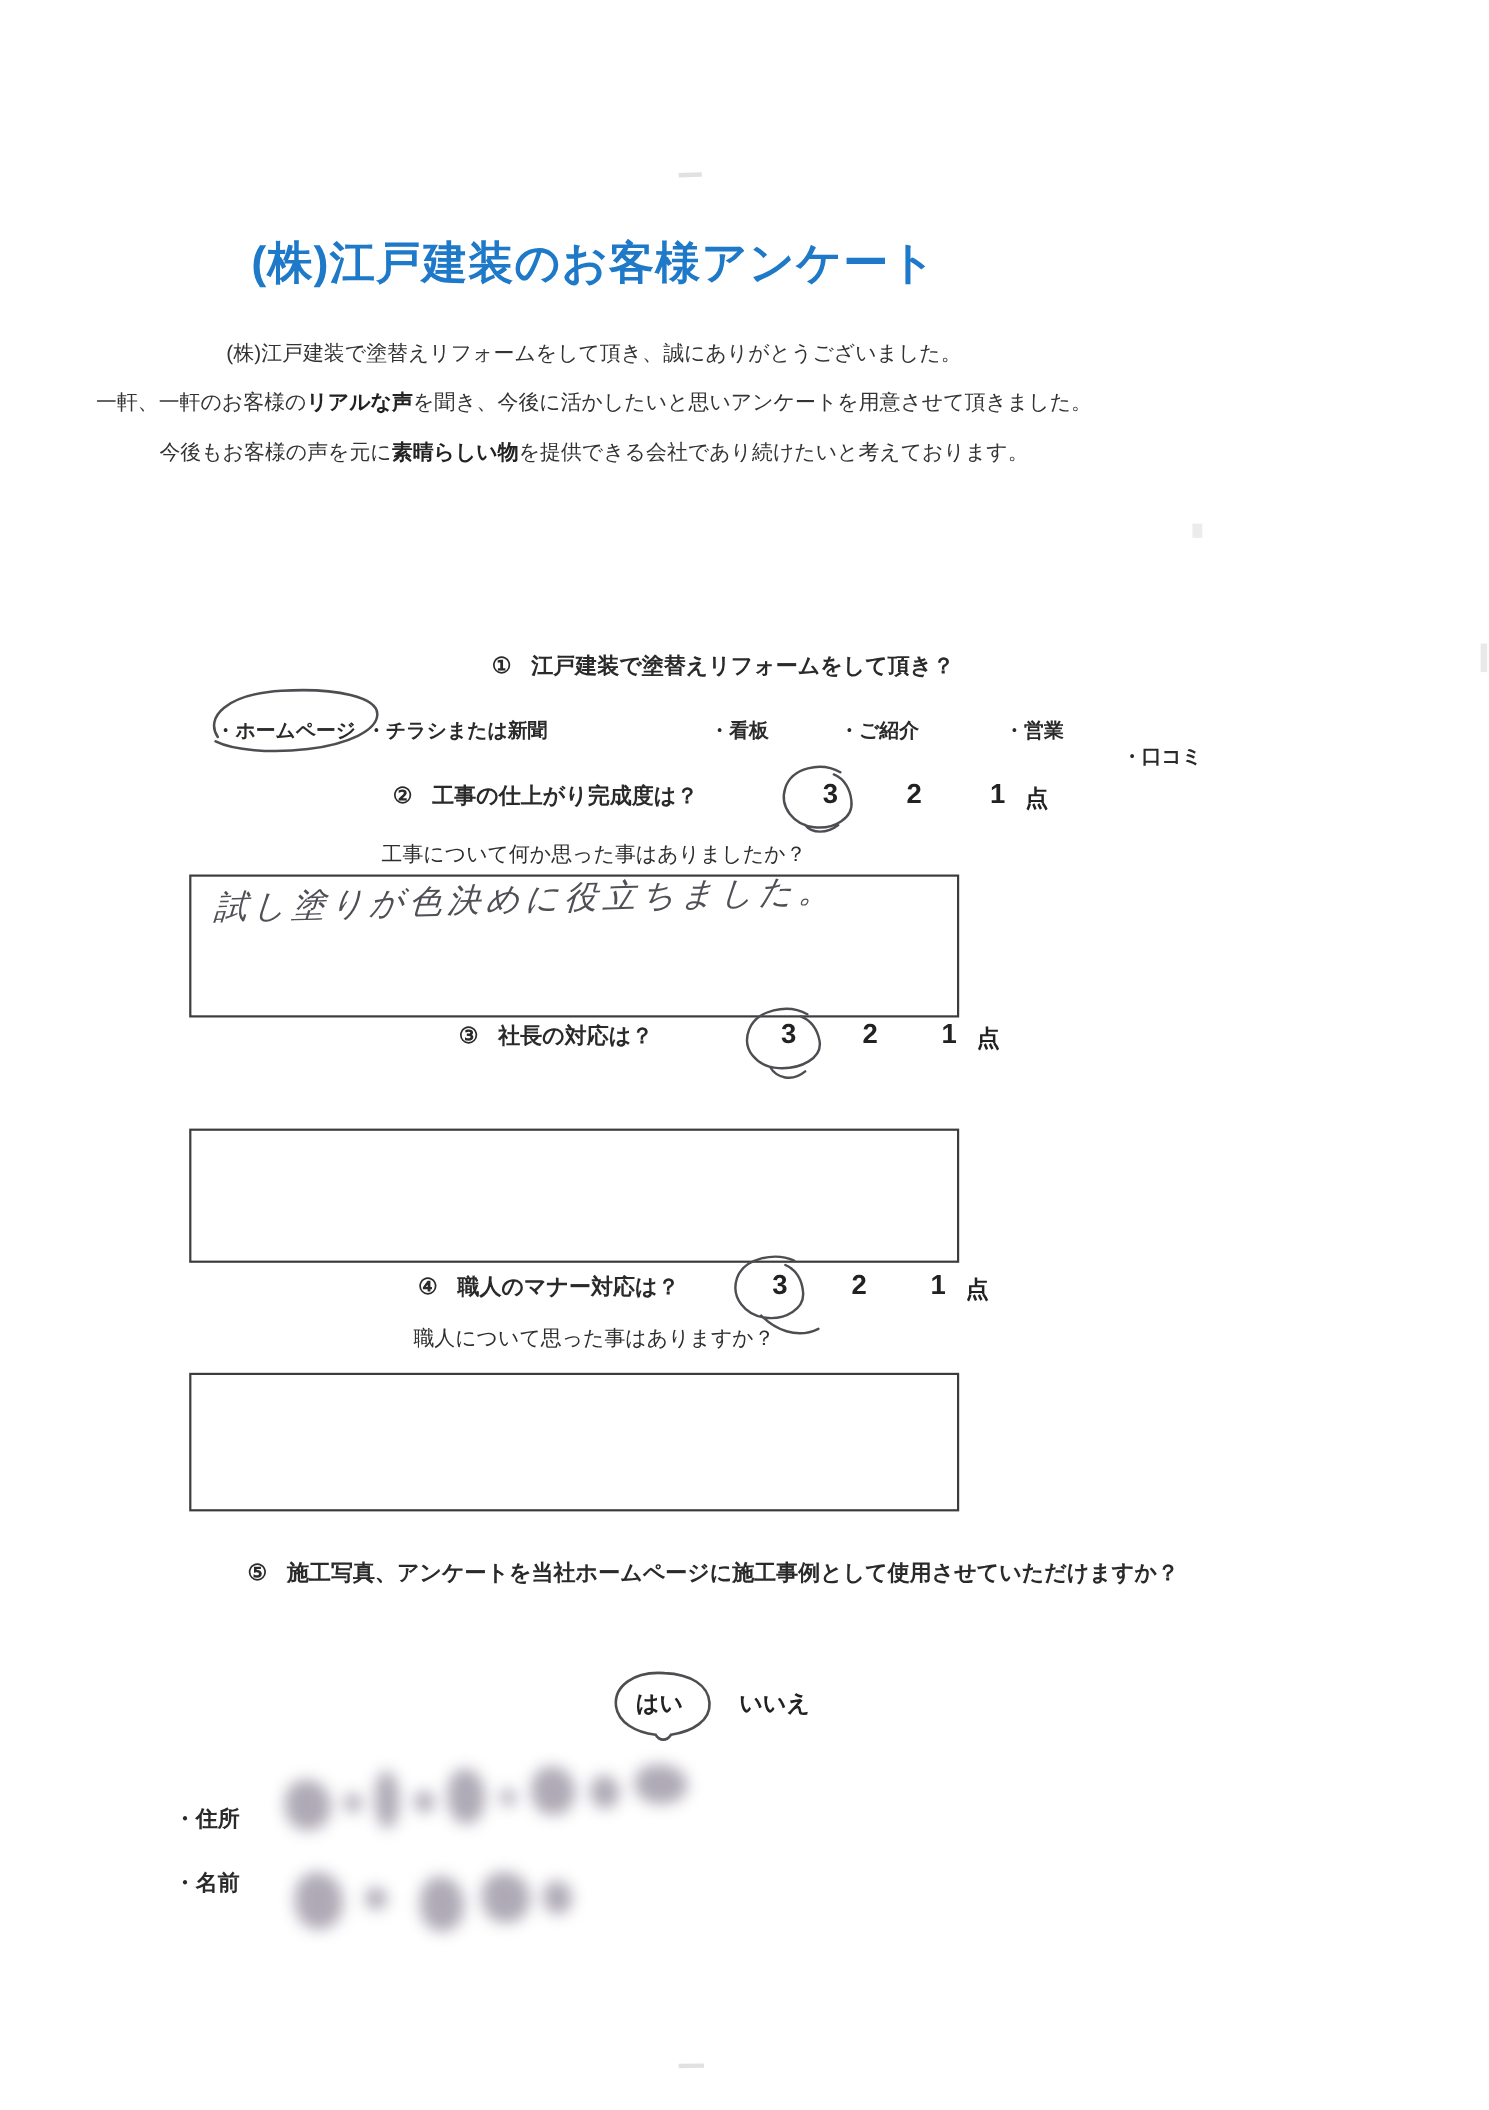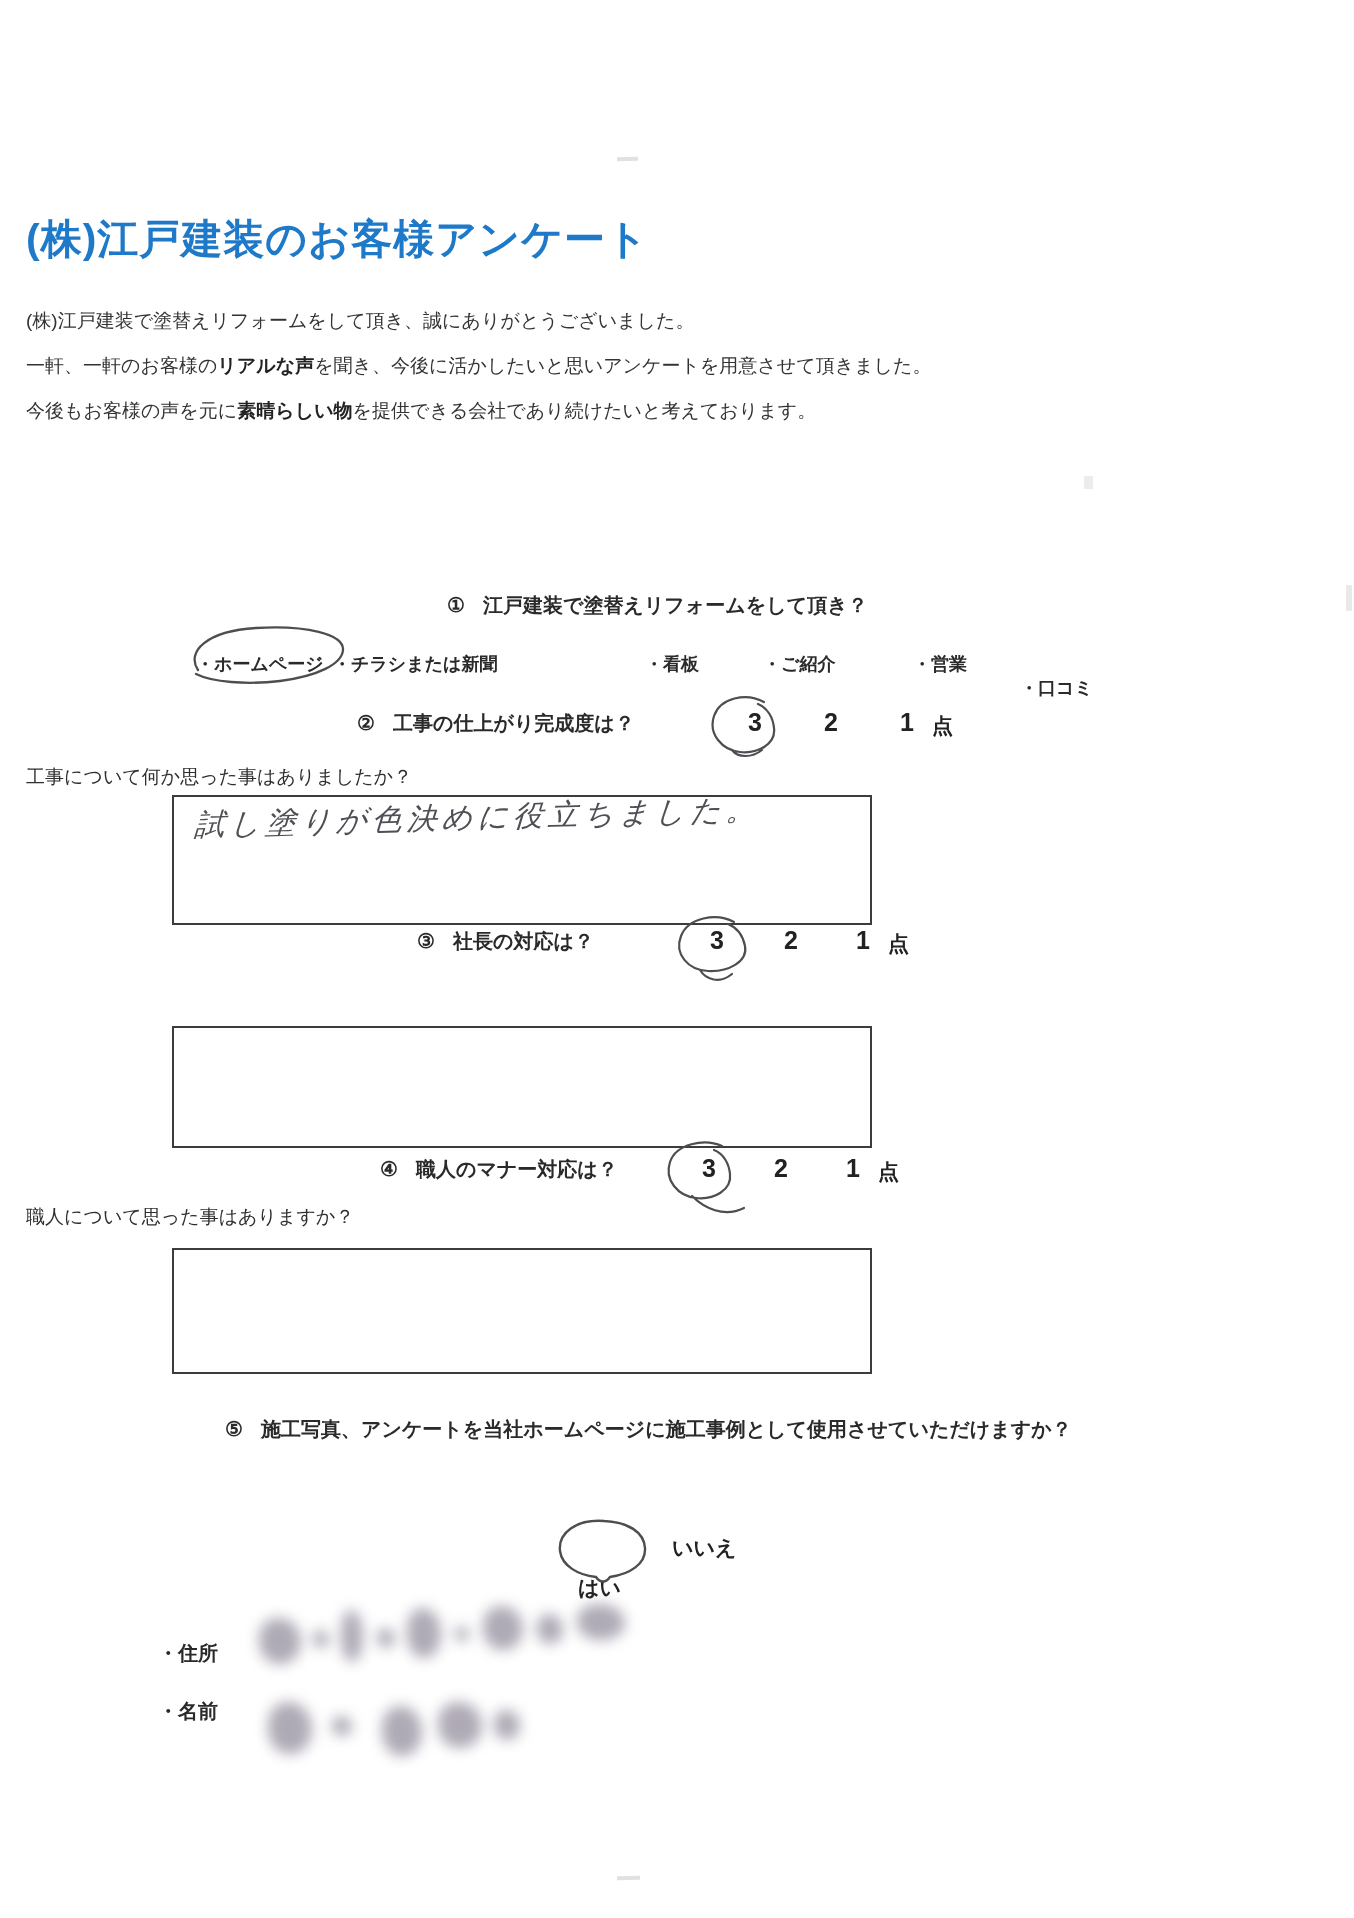--- a/index.html
+++ b/index.html
@@ -6,21 +6,21 @@
   .page{
     position:relative;
     width:1354px;height:1918px;
     margin:0 auto;
     background:#ffffff;
     font-family:"Liberation Sans",sans-serif;
     color:#2b2b2b;
     overflow:hidden;
   }
   .abs{position:absolute;}
-  .centered{left:0;width:1080px;text-align:left;padding-left:26px;}
+  .centered{left:0;width:1080px;text-align:center;}
 
   .title{
     top:212px;
     font-size:41px;
     font-weight:800;
     letter-spacing:1px;
     color:#1e79c8;
     margin:0;
   }
   .intro{font-size:19px;color:#333;margin:0;white-space:nowrap;}
@@ -150,21 +150,21 @@
 
   <p class="abs centered prompt" style="top:1204px;">職人について思った事はありますか？</p>
   <div class="abs answer-box" style="left:172px;top:1248px;width:696px;height:122px;">
     <span class="handwriting" style="position:absolute;left:22px;top:8px;"></span>
   </div>
 
   <div class="abs q-line" style="left:225px;top:1416px;">
     <span class="q-num">⑤</span><span>施工写真、アンケートを当社ホームページに施工事例として使用させていただけますか？</span>
   </div>
 
-  <span class="abs yesno" style="left:578px;top:1534px;margin-top:40px;">はい</span>
+  <span class="abs yesno" style="left:578px;top:1534px;">はい</span>
   <span class="abs yesno" style="left:672px;top:1534px;">いいえ</span>
   <span class="abs hand-circle" style="left:552px;top:1516px;">
     <svg width="100" height="72" viewBox="0 0 100 72">
       <path d="M52,5 C24,3 6,17 8,35 C10,50 26,59 44,61 C48,67 54,67 58,61 C78,58 94,48 93,32 C92,16 76,6 52,5" stroke-width="2.4"></path>
     </svg>
   </span>
 
   <span class="abs footer-label" style="left:158px;top:1640px;">・住所</span>
   <span class="abs footer-label" style="left:158px;top:1698px;">・名前</span>
 

